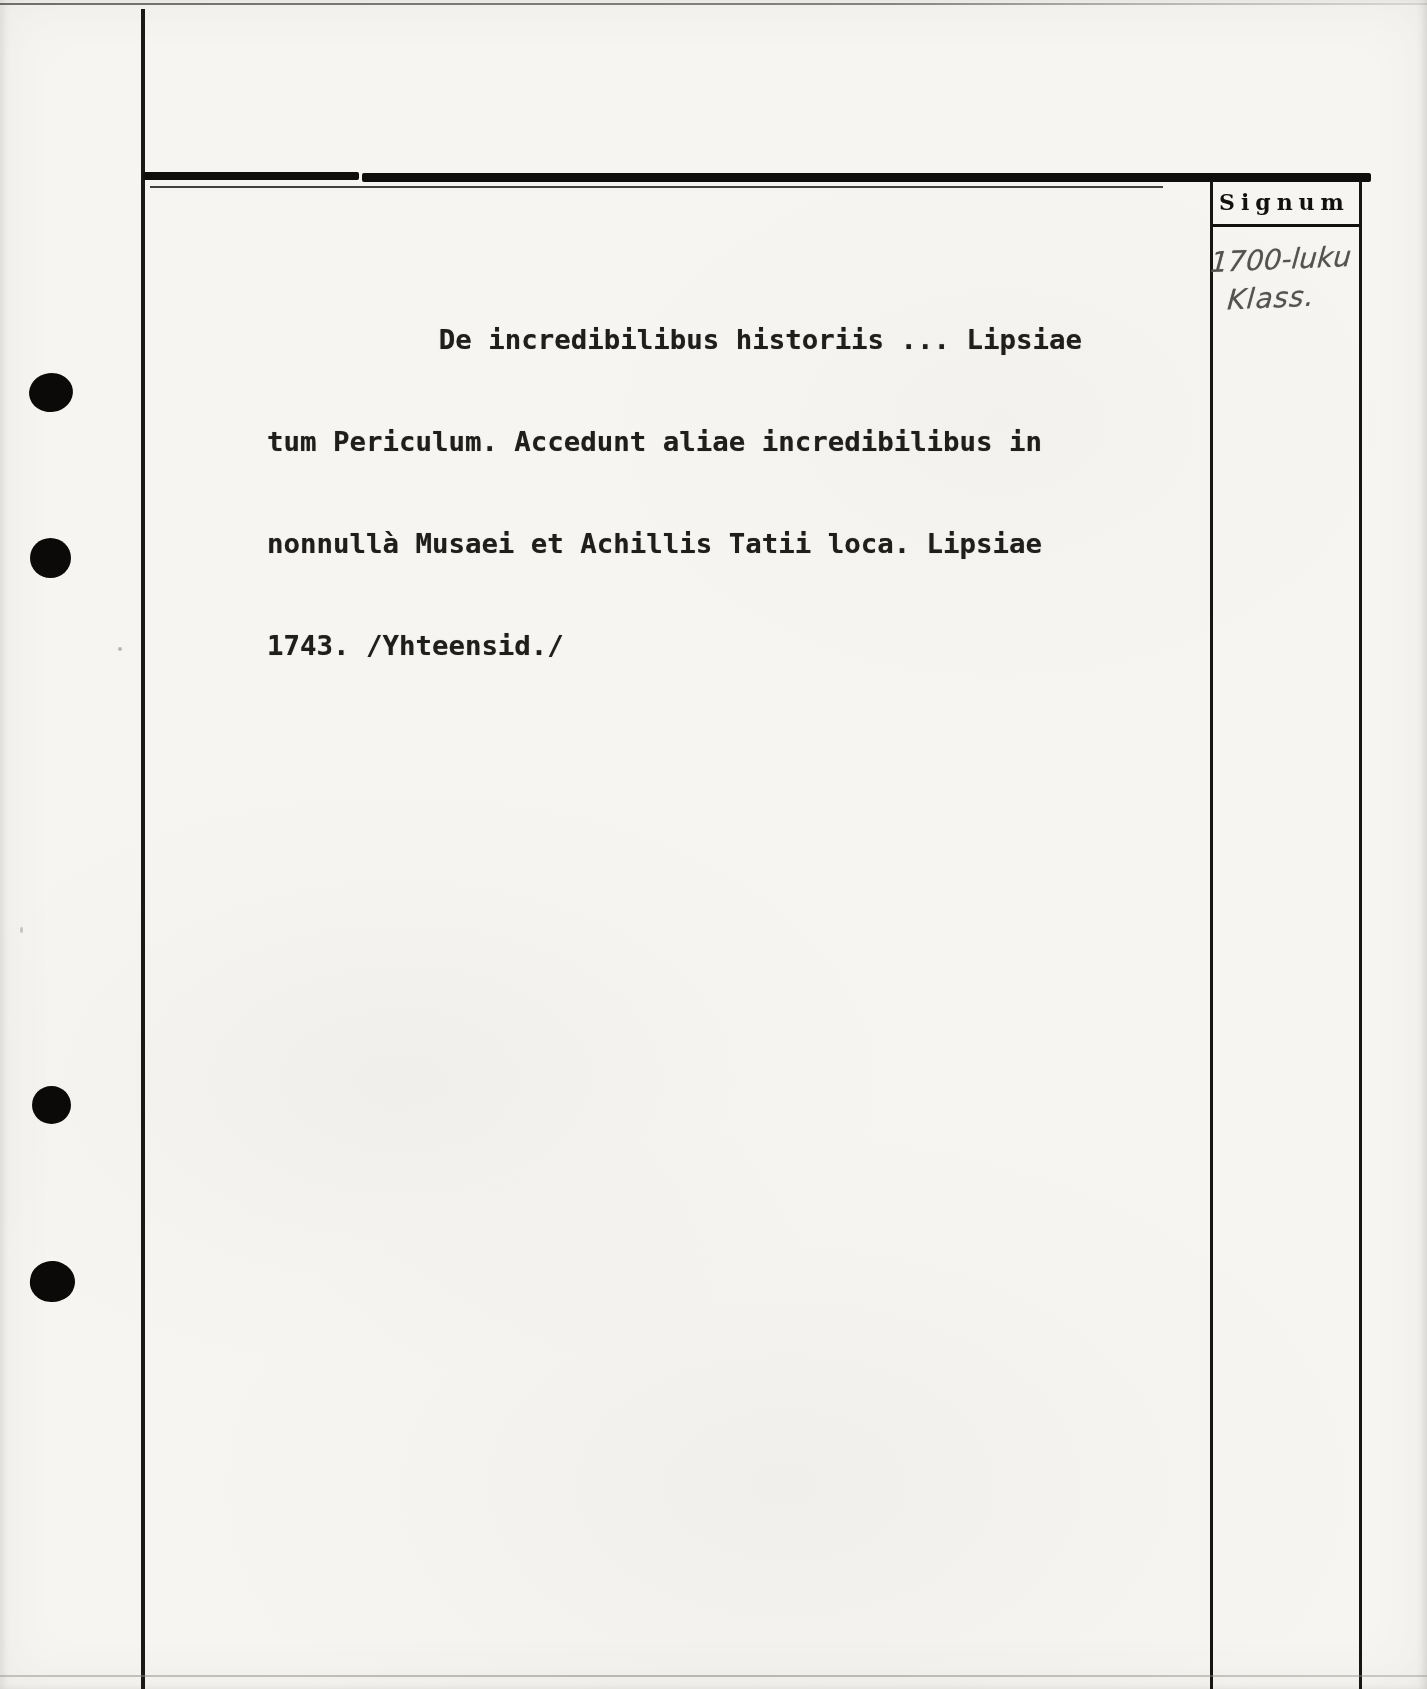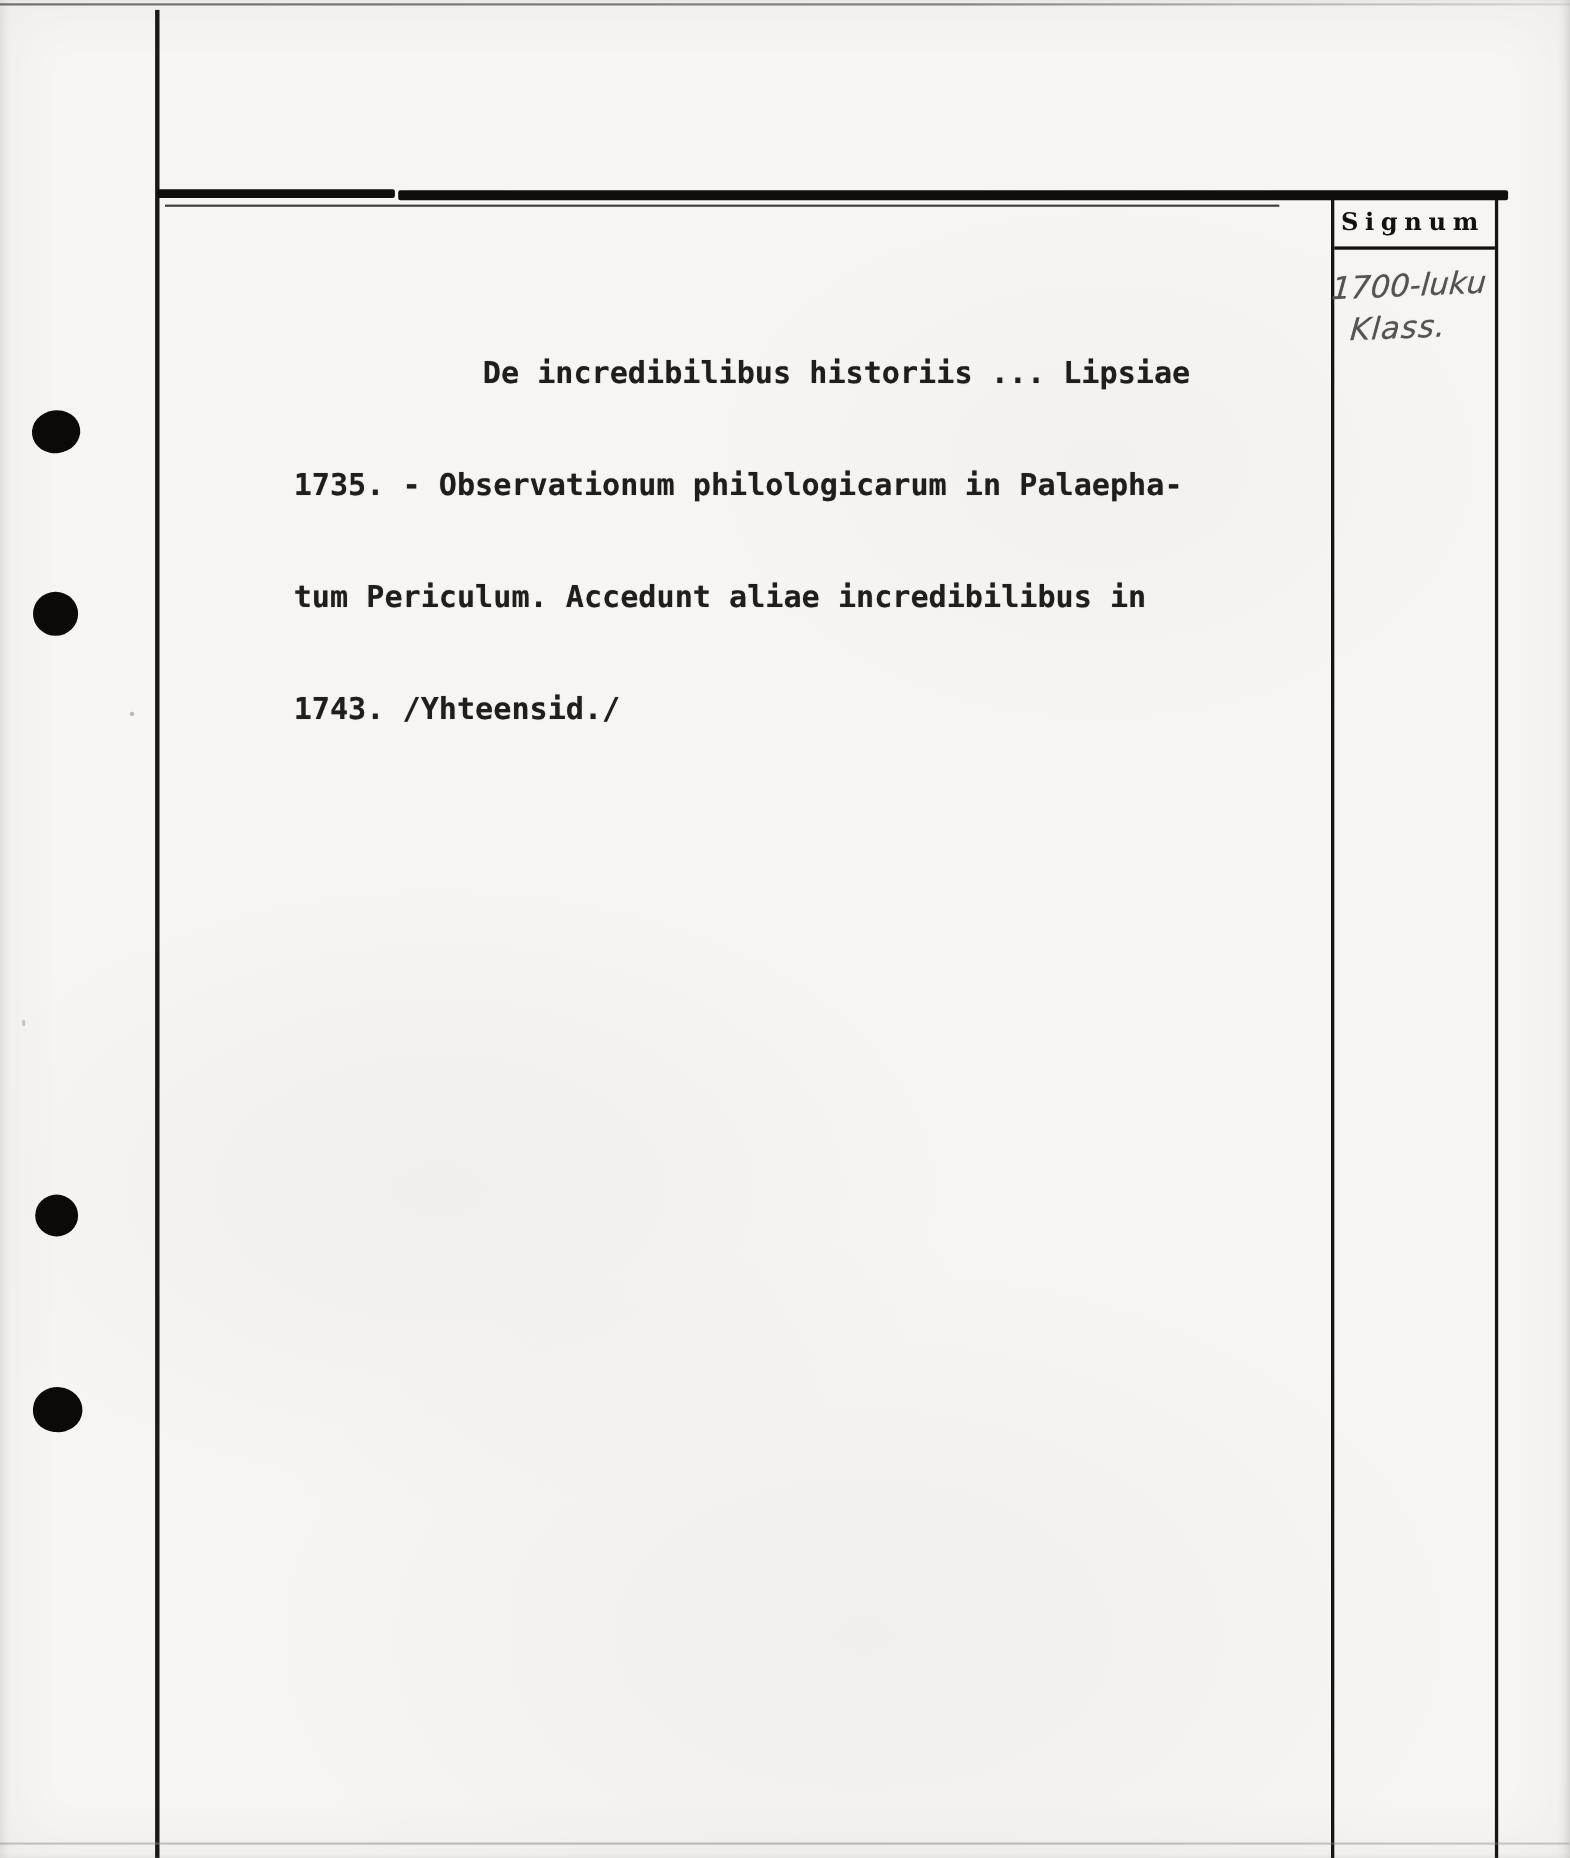--- a/index.html
+++ b/index.html
@@ -102,22 +102,22 @@
   <div class="signum-label">Signum</div>
   <div class="signum-underline"></div>
 
   <div class="signum-handwriting">
     <div class="hw-line1">1700-luku</div>
     <div class="hw-line2">Klass.</div>
   </div>
 
   <div class="body-text">
     <div class="body-line indented">De incredibilibus historiis ... Lipsiae</div>
-    <div class="body-line">1735. - Observationum philologicarum in Palaepha-</div>
     <div class="body-line">tum Periculum. Accedunt aliae incredibilibus in</div>
+    <div class="body-line">nonnullà Musaei et Achillis Tatii loca. Lipsiae</div>
     <div class="body-line">1743. /Yhteensid./</div>
   </div>
 
   <div class="punch-hole hole-1"></div>
   <div class="punch-hole hole-2"></div>
   <div class="punch-hole hole-3"></div>
   <div class="punch-hole hole-4"></div>
 
   <div class="speck speck-1"></div>
   <div class="speck speck-2"></div>

